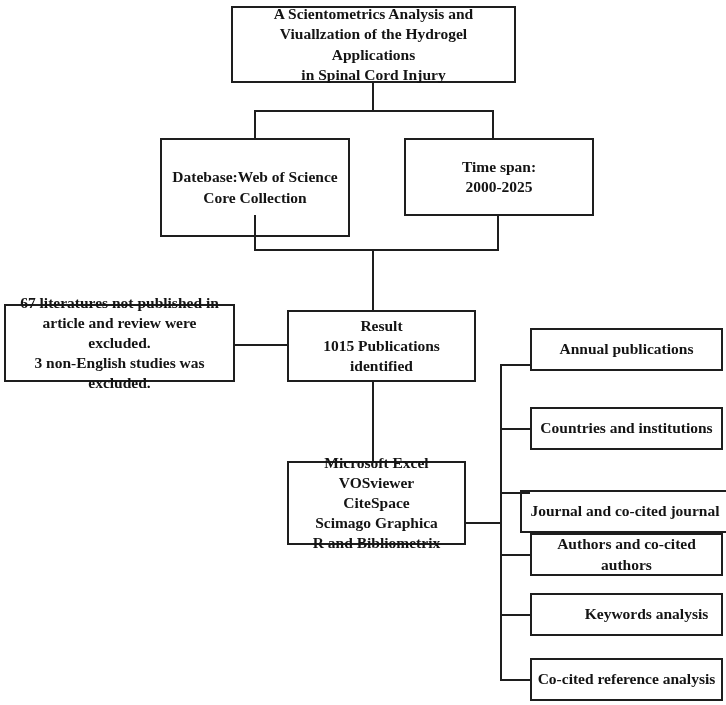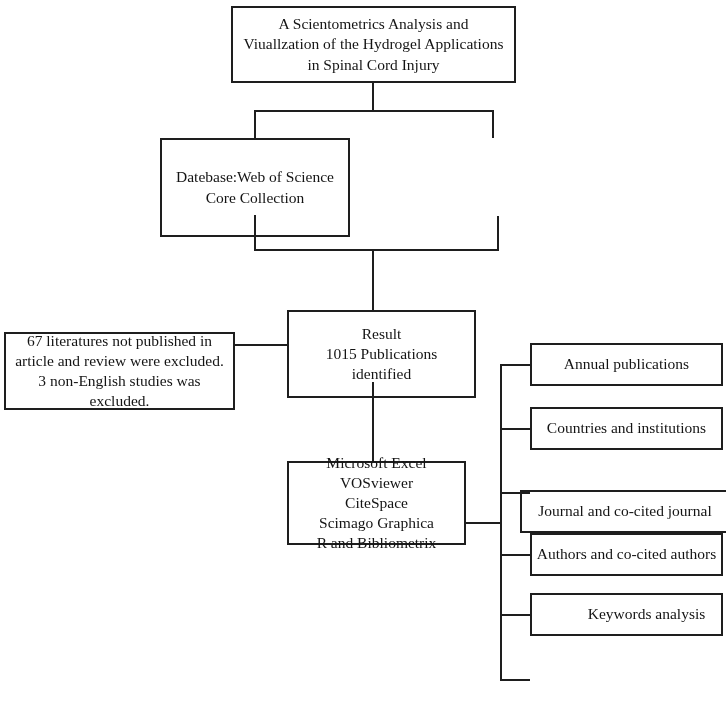--- a/index.html
+++ b/index.html
@@ -8,20 +8,21 @@
     background: #ffffff;
   }
   .canvas {
     position: relative;
     width: 726px;
     height: 705px;
     background: #ffffff;
     font-family: "Liberation Serif", "DejaVu Serif", serif;
     color: #141414;
     overflow: hidden;
+    font-weight: bold;
   }
   .box {
     position: absolute;
     box-sizing: border-box;
     border: 2px solid #1e1e1e;
     background: #ffffff;
     display: flex;
     align-items: center;
     justify-content: center;
     text-align: center;
@@ -40,46 +41,49 @@
 
 <div class="canvas">
 
   <div class="box" style="left:231px; top:6px; width:285px; height:77px;">A Scientometrics Analysis and
 Viuallzation of the Hydrogel Applications
 in Spinal Cord Injury</div>
 
   <div class="box" style="left:160px; top:138px; width:190px; height:99px;">Datebase:Web of Science
 Core Collection</div>
 
+  <div class="box" style="left:404px; top:138px; width:190px; height:78px;">Time span:
+2000-2025</div>
 
-  <div class="box" style="left:4px; top:304px; width:231px; height:78px;margin-top:28px;">67 literatures not published in
+  <div class="box" style="left:4px; top:304px; width:231px; height:78px;">67 literatures not published in
 article and review were excluded.
 3 non-English studies was
 excluded.</div>
 
-  <div class="box" style="left:287px; top:310px; width:189px; height:88px;">Result
+  <div class="box" style="left:287px; top:310px; width:189px; height:72px;">Result
 1015 Publications
 identified</div>
 
   <div class="box" style="left:287px; top:461px; width:179px; height:84px;">Microsoft Excel
 VOSviewer
 CiteSpace
 Scimago Graphica
 R and Bibliometrix</div>
 
-  <div class="box" style="left:530px; top:343px; width:193px; height:43px;">Annual publications</div>
+  <div class="box" style="left:530px; top:328px; width:193px; height:43px;">Annual publications</div>
 
   <div class="box" style="left:530px; top:407px; width:193px; height:43px;">Countries and institutions</div>
 
   <div class="box" style="left:520px; top:471px; width:210px; height:43px;margin-top:19px;">Journal and co-cited journal</div>
 
   <div class="box" style="left:530px; top:533px; width:193px; height:43px;">Authors and co-cited authors</div>
 
   <div class="box" style="left:530px; top:593px; width:193px; height:43px;padding-left:44px;">Keywords analysis</div>
 
+  <div class="box" style="left:530px; top:658px; width:193px; height:43px;">Co-cited reference analysis</div>
 
   <div class="line" style="left:372px; top:83px;  width:2px;   height:27px;"></div>
   <div class="line" style="left:254px; top:110px; width:240px; height:2px;"></div>
   <div class="line" style="left:254px; top:110px; width:2px;   height:28px;"></div>
   <div class="line" style="left:492px; top:110px; width:2px;   height:28px;"></div>
   <div class="line" style="left:254px; top:215px; width:2px;   height:36px;"></div>
   <div class="line" style="left:497px; top:216px; width:2px;   height:35px;"></div>
   <div class="line" style="left:254px; top:249px; width:245px; height:2px;"></div>
   <div class="line" style="left:372px; top:251px; width:2px;   height:59px;"></div>
   <div class="line" style="left:235px; top:344px; width:52px;  height:2px;"></div>

